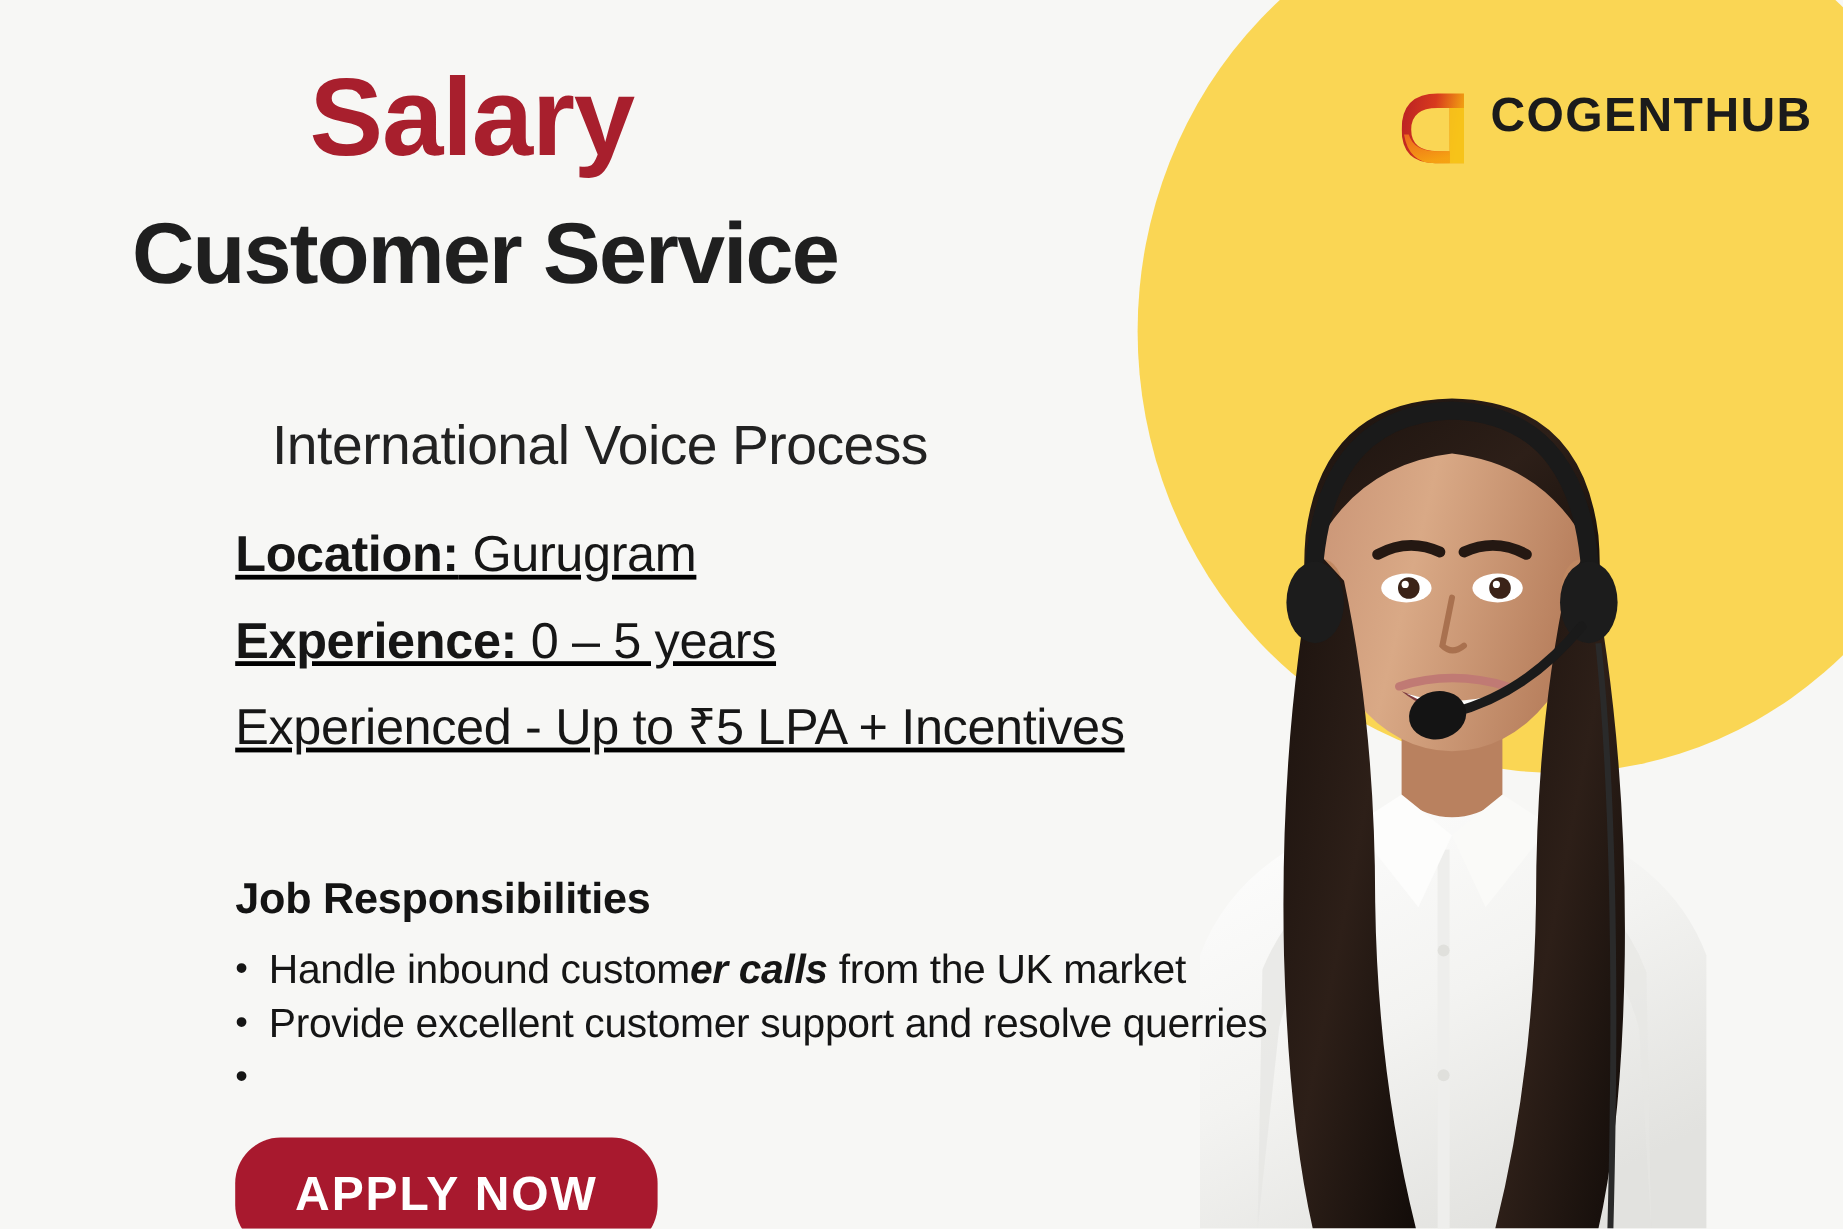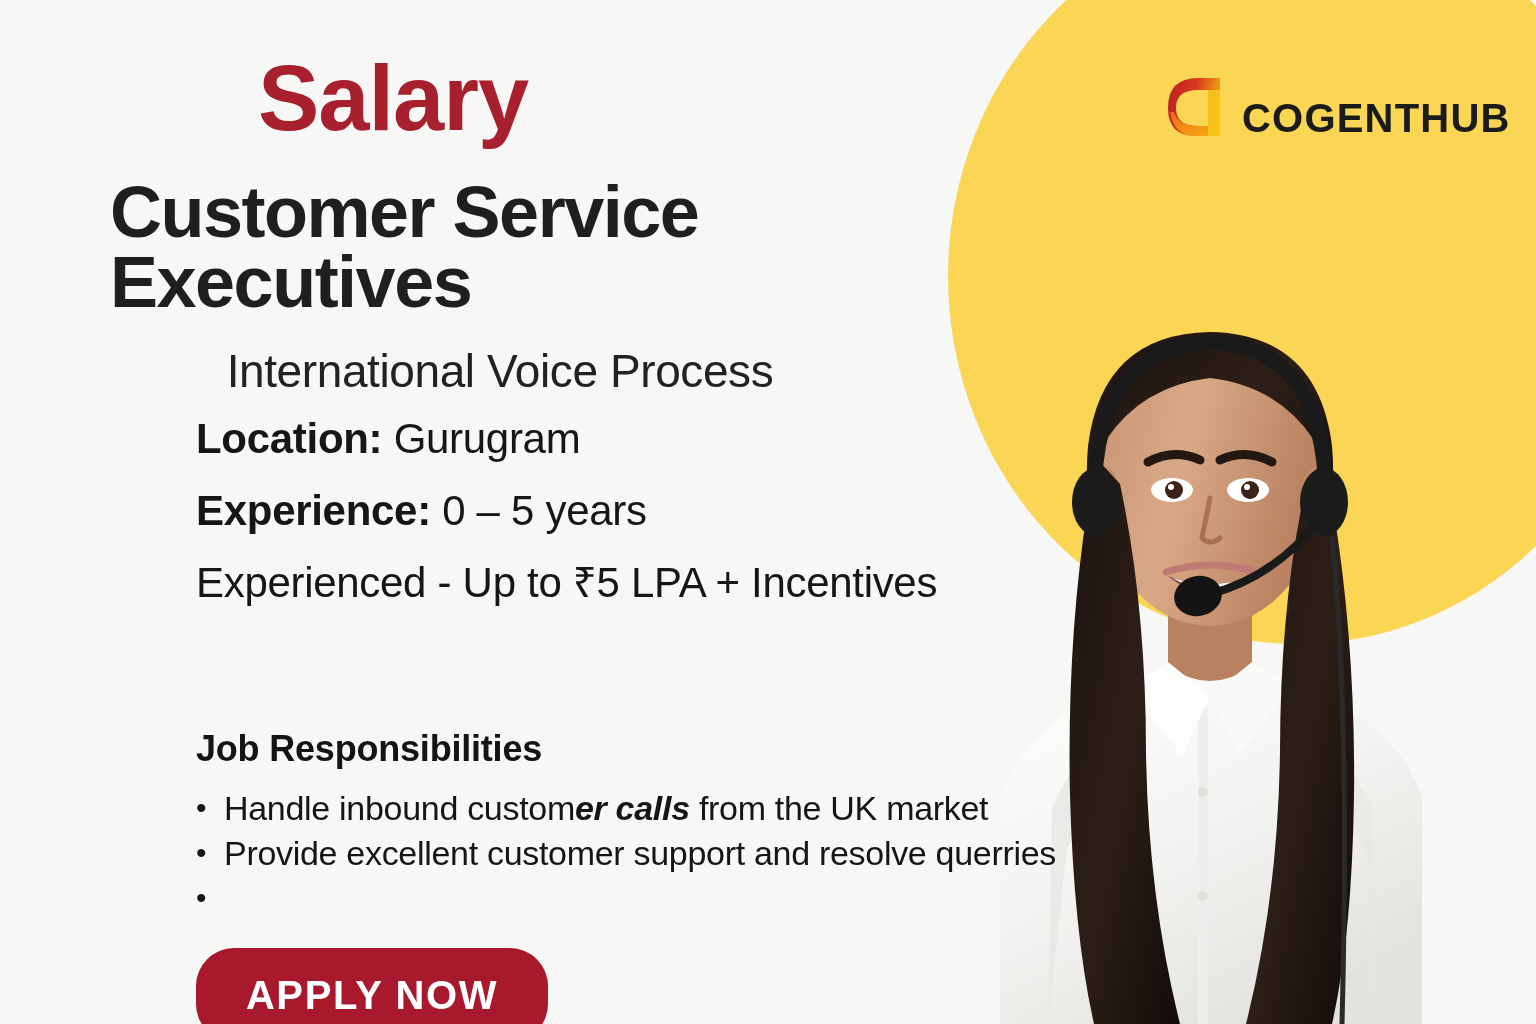--- a/index.html
+++ b/index.html
@@ -36,21 +36,21 @@
     z-index:2;
     overflow:hidden;
   }
   .photo svg { display:block; width:100%; height:100%; }
 
   
   .logo {
     position:absolute;
     left:1168px; top:76px;
     z-index:5;
-    display:flex; align-items:flex-end; gap:18px;
+    display:flex; align-items:flex-start; gap:18px;
   }
   .logo-mark { width:56px; height:62px; flex:none; }
   .logo-word {
     font-size:40px; font-weight:bold;
     letter-spacing:1.2px;
     color:#1b1b1b;
     line-height:1;
     white-space:nowrap;
   }
 
@@ -80,21 +80,21 @@
 
   .process {
     position:absolute; left:110px; top:346px;
     width:780px;
     text-align:center;
     font-size:46px; font-weight:normal;
     color:#222; line-height:1.1;
     letter-spacing:-0.4px;
   }
 
-  .facts { position:absolute; left:196px; top:417px; width:860px; }
+  .facts { position:absolute; left:196px; top:440px; width:860px;text-decoration:underline; }
   .fact {
     font-size:42px; color:#161616;
     line-height:1.05; letter-spacing:-0.3px;
     margin-bottom:28px; white-space:nowrap;
   }
   .fact .lbl { font-weight:bold; }
   .fact .val { font-weight:normal; }
   .fact.salary { margin-bottom:4px; }
   .fact.salary2 { margin-bottom:24px; font-weight:normal; }
 
@@ -239,21 +239,20 @@
     </span>
     <span class="logo-word">COGENTHUB</span>
   </div>
 
   <div class="content">
 
     <div class="hiring">Salary</div>
 
     <div class="role">
       <div>Customer Service</div>
-      <div>Executives</div>
     </div>
 
     <div class="process">International Voice Process</div>
 
     <div class="facts">
       <div class="fact">
         <span class="lbl">Location:</span><span class="val"> Gurugram</span>
       </div>
       <div class="fact">
         <span class="lbl">Experience:</span><span class="val"> 0 – 5 years</span>

